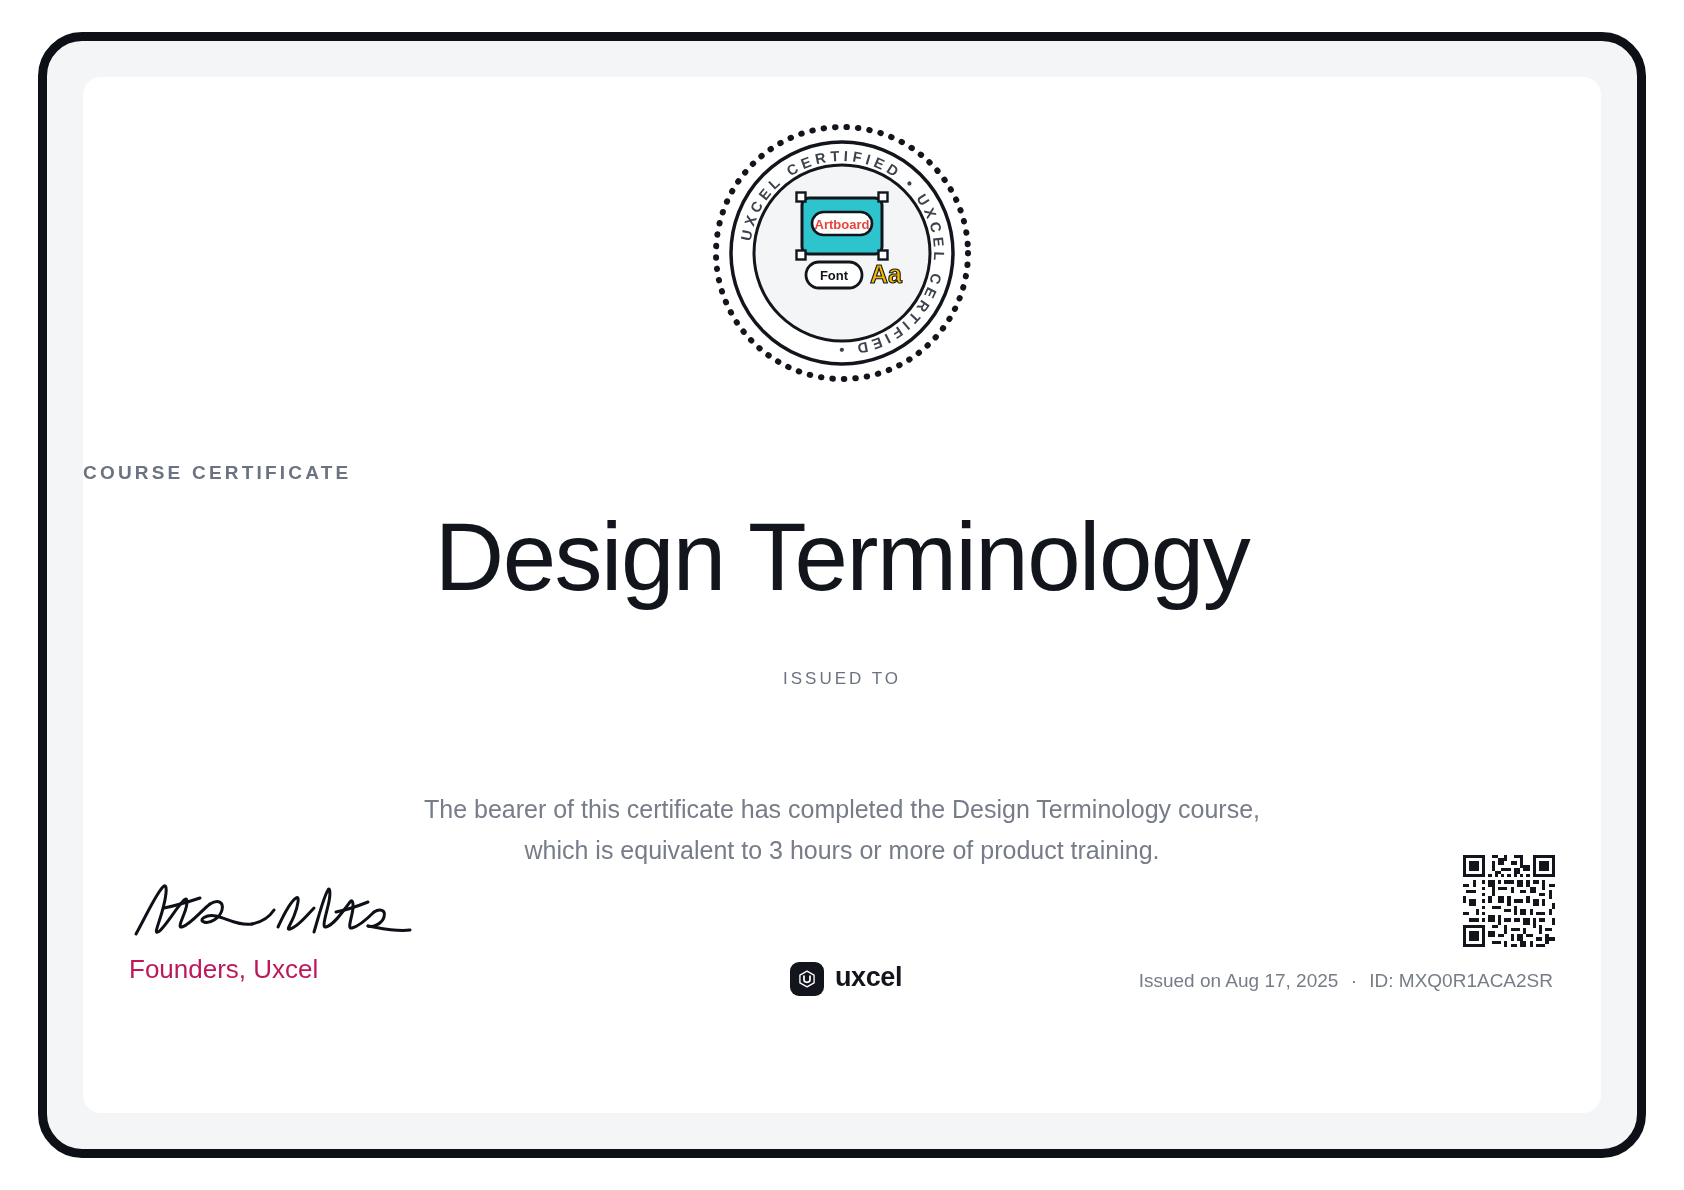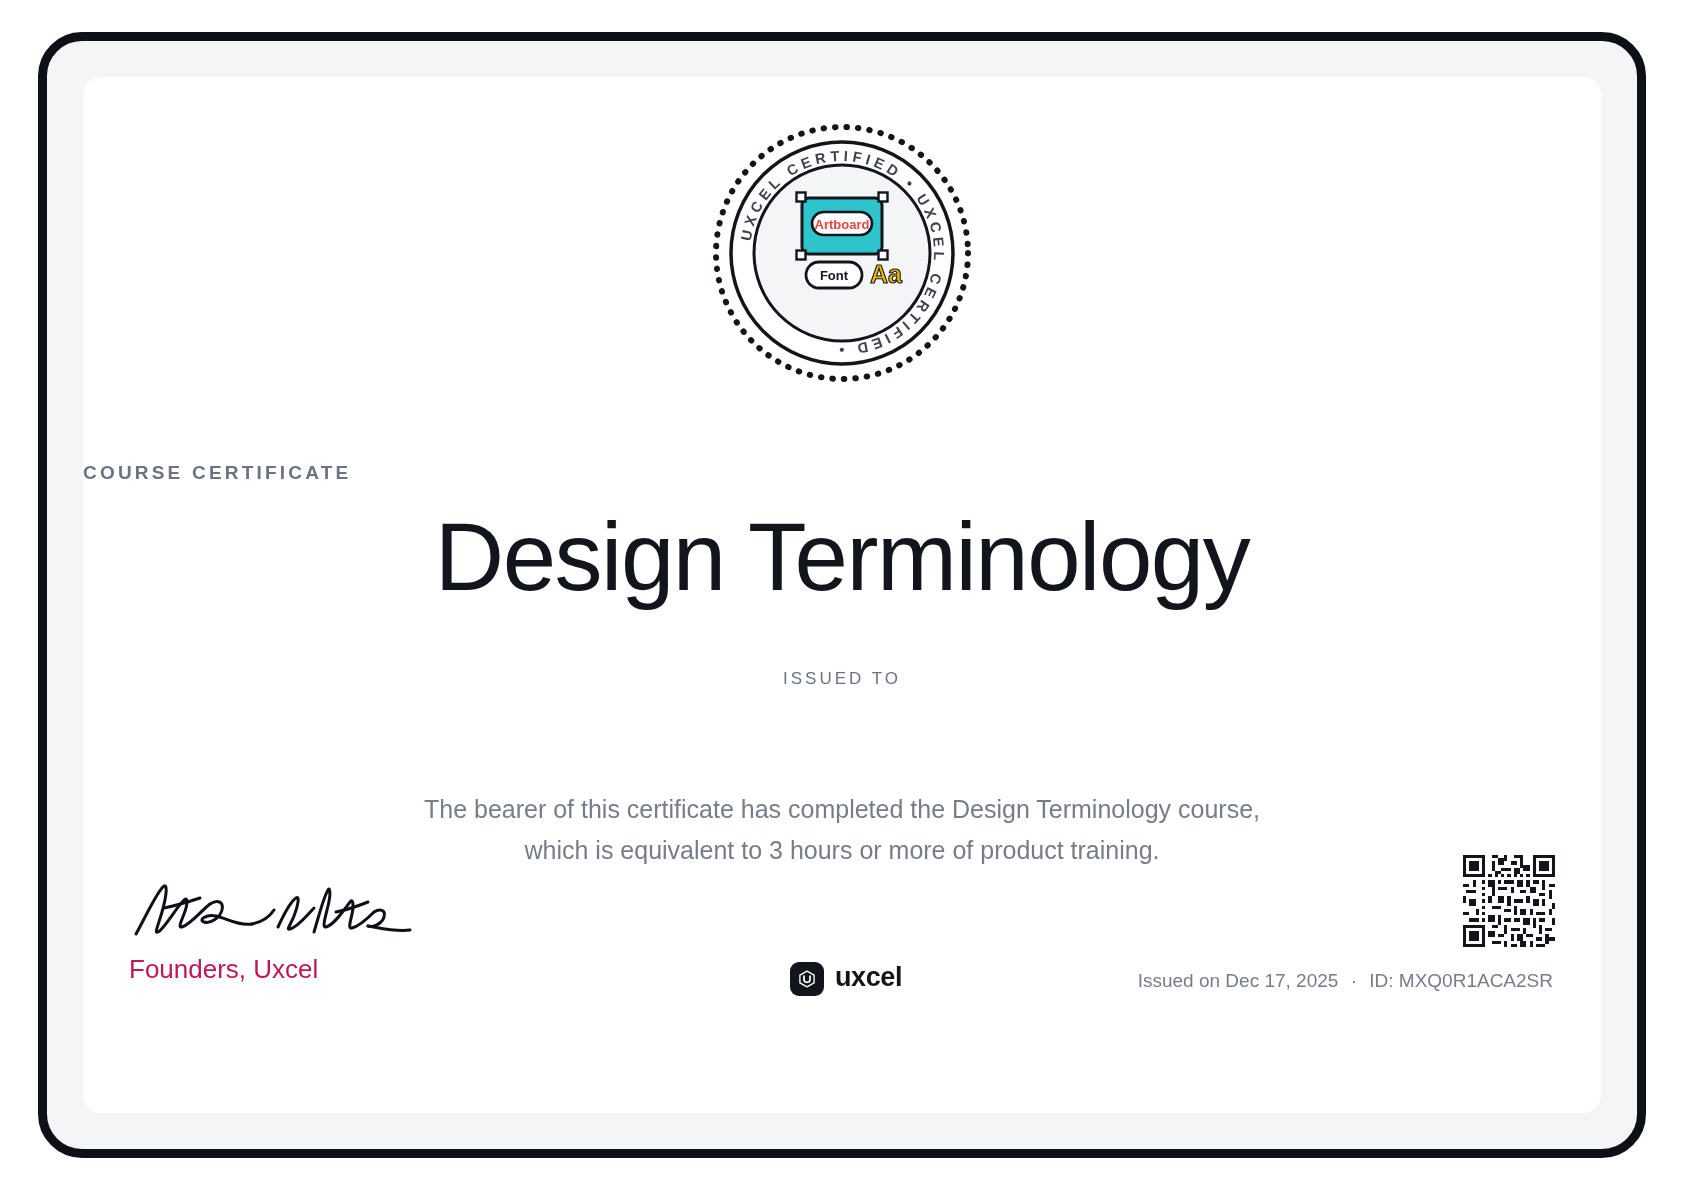--- a/index.html
+++ b/index.html
@@ -358,19 +358,19 @@
           <rect x="15" y="28" width="2" height="1"></rect>
             <rect x="18" y="27" width="2" height="2"></rect>
           <rect x="21" y="27" width="1" height="2"></rect>
             <rect x="23" y="28" width="3" height="1"></rect>
           <rect x="27" y="26" width="2" height="1"></rect>
         </g>
       </svg>
     </div>
 
     <div class="issue-info">
-      <span>Issued on Dec 17, 2025</span>
+      <span>Issued on Aug 17, 2025</span>
       <span class="dot">·</span>
       <span>ID: MXQ0R1ACA2SR</span>
     </div>
 
   </div>
 </div>
 
 </body></html>

